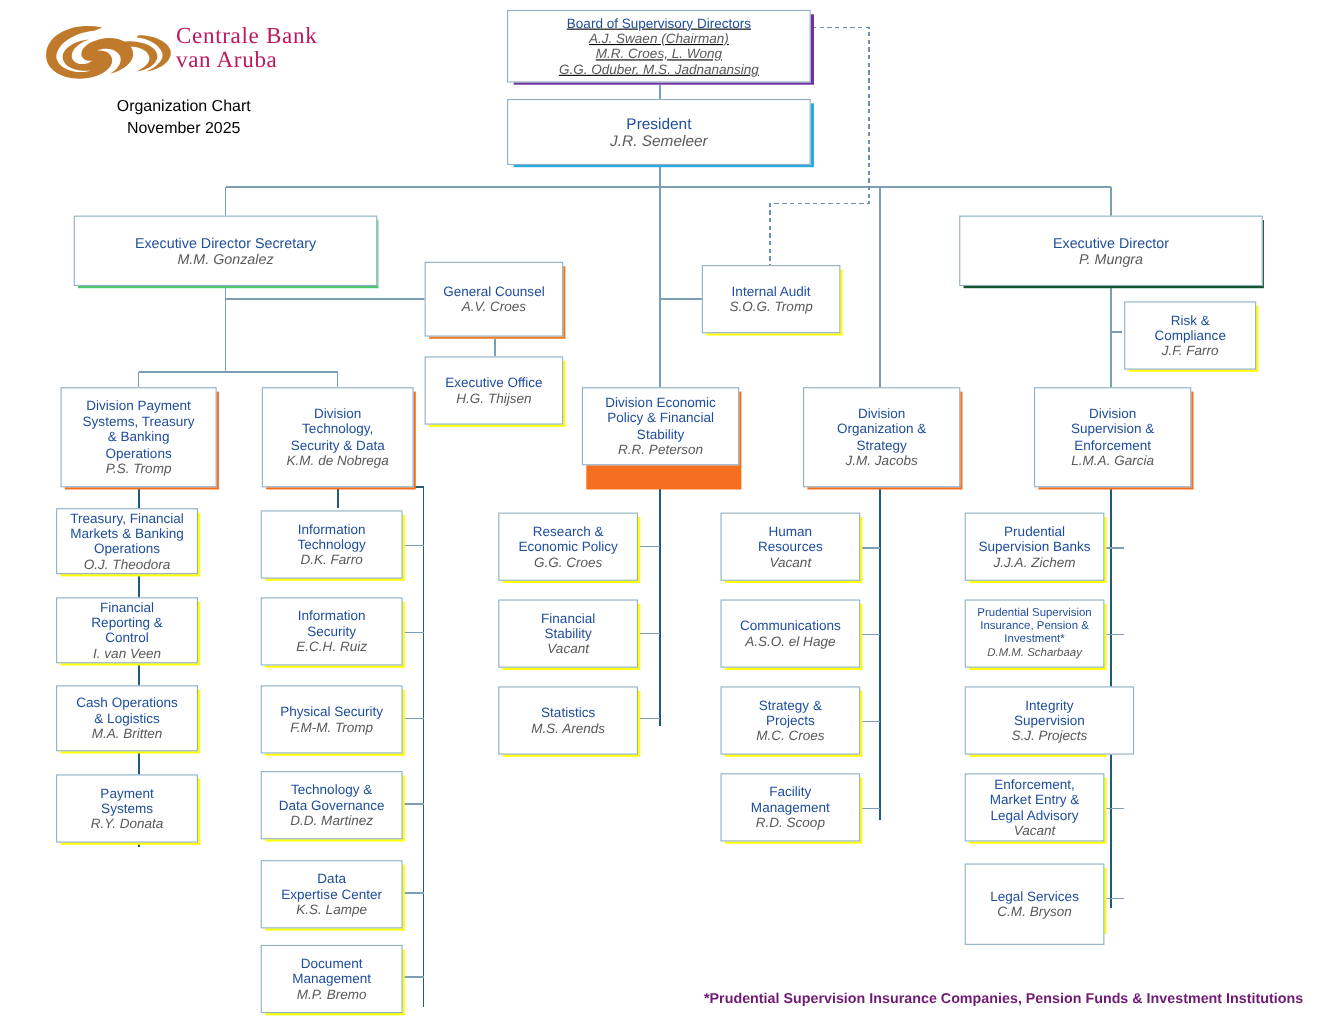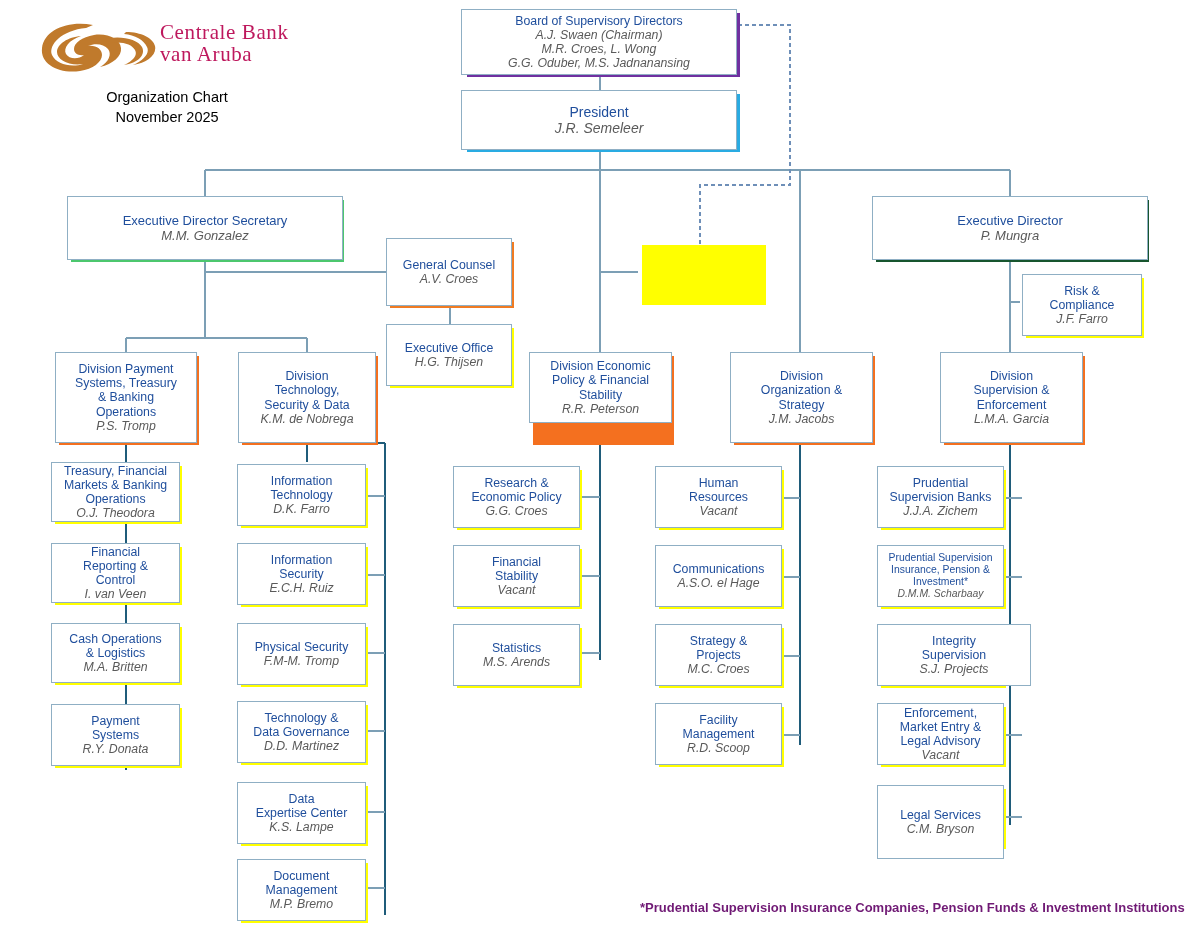--- a/index.html
+++ b/index.html
@@ -125,21 +125,21 @@
       <path d="M1004 735 L1022 735"></path>
       <path d="M1004 817 L1022 817"></path>
     </g>
 
     <g stroke="#6E8FB8" stroke-width="1.2" fill="none" stroke-dasharray="4,3" shape-rendering="crispEdges">
       <path d="M738 25 L790 25 L790 185 L700 185 L700 245"></path>
     </g>
   </svg>
 
   <div class="sh" style="left:467px;top:13px;width:273px;height:64px;background:#7030A0;"></div>
-  <div class="node f12" id="n-board" style="left:461px;top:9px;width:276px;height:66px;">
+  <div class="node f12" id="n-board" style="left:461px;top:9px;width:276px;height:66px;text-decoration:underline;">
     <span class="ttl">Board of Supervisory Directors</span>
     <span class="nm">A.J. Swaen (Chairman)</span>
     <span class="nm">M.R. Croes, L. Wong</span>
     <span class="nm">G.G. Oduber, M.S. Jadnanansing</span>
   </div>
 
   <div class="sh" style="left:467px;top:94px;width:273px;height:58px;background:#29ABE2;"></div>
   <div class="node f14" id="n-president" style="left:461px;top:90px;width:276px;height:60px;">
     <span class="ttl">President</span>
     <span class="nm">J.R. Semeleer</span>
@@ -163,20 +163,24 @@
     <span class="nm">A.V. Croes</span>
   </div>
 
   <div class="sh" style="left:390px;top:328px;width:124px;height:60px;background:#FFFF00;"></div>
   <div class="node f12" style="left:386px;top:324px;width:126px;height:62px;">
     <span class="ttl">Executive Office</span>
     <span class="nm">H.G. Thijsen</span>
   </div>
 
   <div class="sh" style="left:642px;top:245px;width:124px;height:60px;background:#FFFF00;"></div>
+  <div class="node f12" style="left:638px;top:241px;width:126px;height:62px;">
+    <span class="ttl">Internal Audit</span>
+    <span class="nm">S.O.G. Tromp</span>
+  </div>
 
   <div class="sh" style="left:1026px;top:278px;width:118px;height:60px;background:#FFFF00;"></div>
   <div class="node f12" style="left:1022px;top:274px;width:120px;height:62px;">
     <span class="ttl" style="white-space:pre-line;">Risk &amp;
 Compliance</span>
     <span class="nm">J.F. Farro</span>
   </div>
 
   <div id="divisionLayer">
       <div class="sh" style="left: 59px; top: 356px; width: 140px; height: 89px; background: rgb(244, 112, 31);"></div>

